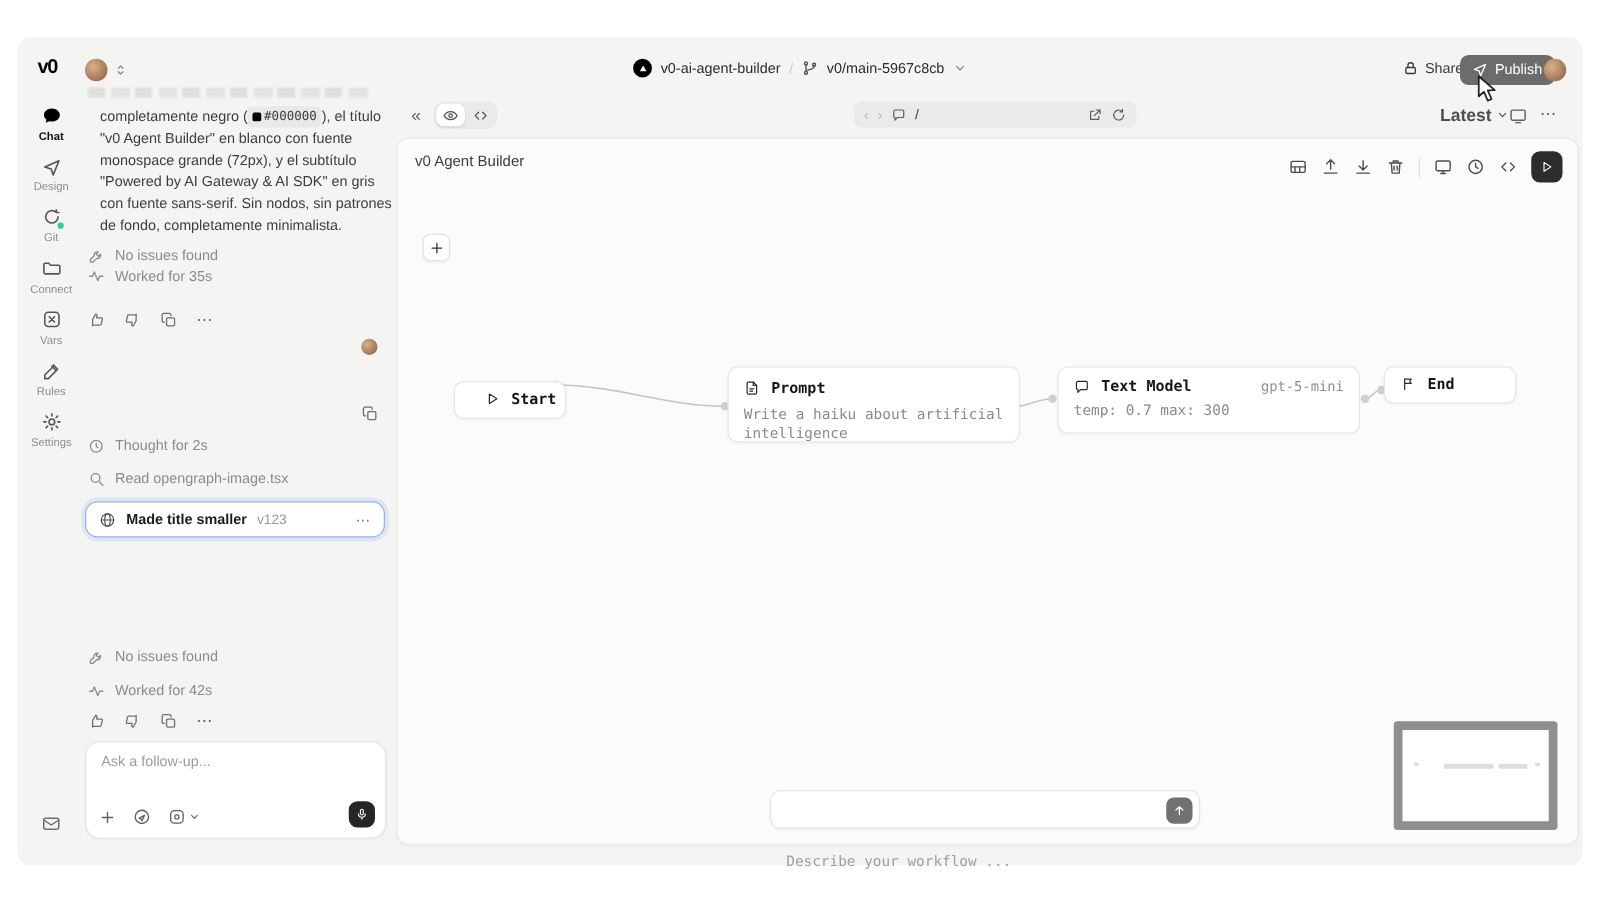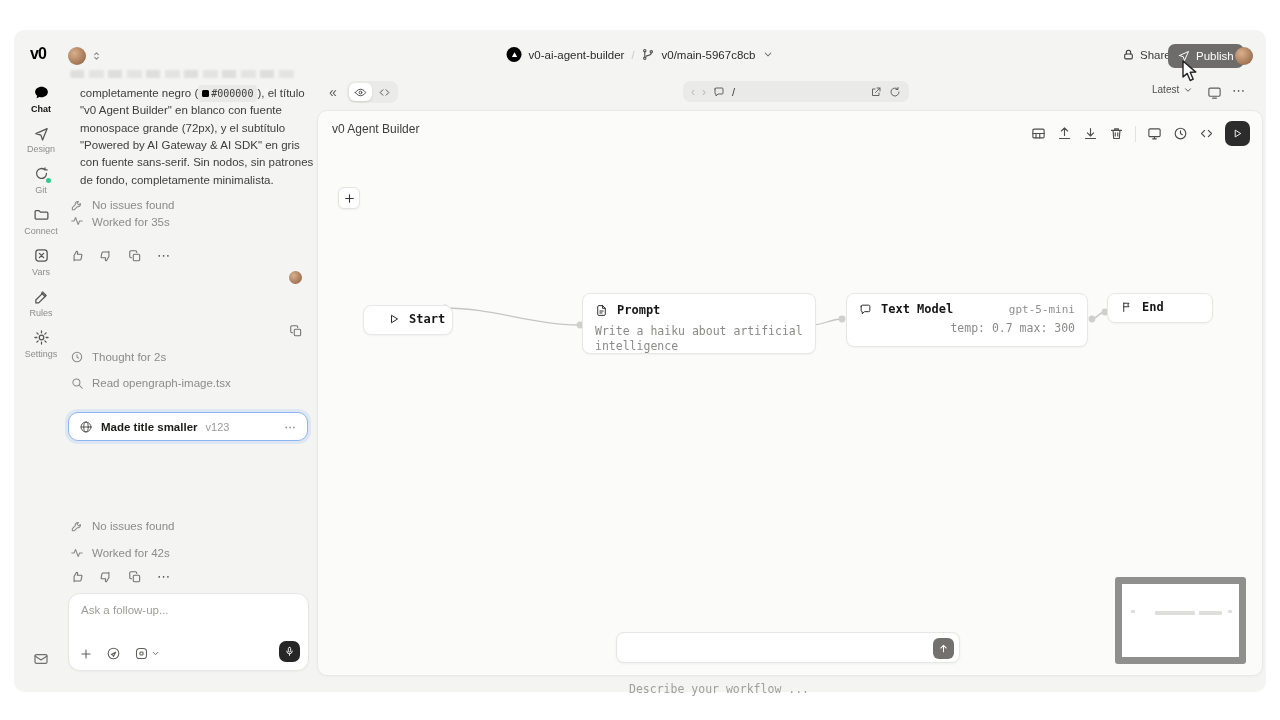--- a/index.html
+++ b/index.html
@@ -59,21 +59,21 @@
   .mic-btn { position:absolute; right:8px; bottom:8px; width:21px; height:21px; border:none; border-radius:7px; background:#262626; color:#fff; display:flex; align-items:center; justify-content:center; cursor:pointer; }
 
   
   .collapse { left:329px; top:84px; font-size:14px; color:#5c5c5a; cursor:pointer; }
   .seg-pill { left:347px; top:81px; height:22px; background:#eaeae8; border-radius:8px; display:flex; align-items:center; padding:2px; gap:1px; }
   .seg { width:23px; height:18px; border-radius:6px; display:flex; align-items:center; justify-content:center; color:#4f4f4d; cursor:pointer; }
   .seg.on { background:#fff; box-shadow:0 1px 2px rgba(0,0,0,.12); }
   .url-pill { left:683px; top:81px; width:226px; height:21px; background:#eaeae8; border-radius:7px; display:flex; align-items:center; padding:0 8px; gap:7px; }
   .nav-ar { color:#bdbdbb; font-size:12px; cursor:pointer; }
   .url-path { font-size:11px; color:#3c3c3a; flex:1; }
-  .latest { left:1152px; top:84px; gap:4px; font-size:10px; color:#4f4f4d; cursor:pointer; }
+  .latest { left:1152px; top:84px; gap:4px; font-size:14px; color:#4f4f4d; cursor:pointer;font-weight:bold; }
   .pv-ic { color:#5c5c5a; cursor:pointer; }
   .dots-h { letter-spacing:1px; color:#5c5c5a; font-size:13px; cursor:pointer; }
 
   
   #canvas { position:absolute; left:317px; top:110px; width:946px; height:566px; background:#fbfbf9; border:1px solid #e8e8e6; border-radius:10px; box-shadow:0 1px 3px rgba(0,0,0,.03); }
   .cv-title { position:absolute; left:14px; top:11px; font-size:12px; font-weight:500; color:#3c3c3a; }
   .cv-tools { position:absolute; right:12px; top:10px; display:flex; align-items:center; gap:11px; color:#4d4d4b; }
   .cv-tools .ic { cursor:pointer; }
   .cv-div { width:1px; height:16px; background:#e2e2e0; }
   .run-btn { width:25px; height:25px; border:none; border-radius:7px; background:#2c2c2c; color:#fff; display:flex; align-items:center; justify-content:center; cursor:pointer; }
@@ -286,21 +286,21 @@
     <div class="step" style="top:312px;">
       <span class="ic">
         <svg width="14" height="14" viewBox="0 0 24 24" fill="none" stroke="currentColor" stroke-width="1.8" stroke-linecap="round" stroke-linejoin="round">
             <circle cx="11" cy="11" r="6"></circle>
             <path d="M16.5 16.5L21 21"></path>
           </svg>
       </span>
       <span>Read opengraph-image.tsx</span>
     </div>
 
-    <div class="vcard" style="top:348px;text-align:center;">
+    <div class="vcard" style="top:337px;text-align:center;">
       <span class="ic" style="color:#4c4c4a">
         <svg width="14" height="14" viewBox="0 0 24 24" fill="none" stroke="currentColor" stroke-width="1.6" stroke-linecap="round">
             <circle cx="12" cy="12" r="8.5"></circle>
             <ellipse cx="12" cy="12" rx="3.8" ry="8.5"></ellipse>
             <path d="M3.5 12h17"></path>
           </svg>
       </span>
       <span class="vt">Made title smaller</span>
       <span class="vv">v123</span>
       <span class="vmore">⋯</span>
@@ -524,21 +524,21 @@
     <div class="node" style="left:528px; top:182px; width:242px; height:54px; padding:8px 12px;">
       <div class="node-head">
         <span class="ic nic">
           <svg width="13" height="13" viewBox="0 0 24 24" fill="none" stroke="currentColor" stroke-width="1.8" stroke-linecap="round" stroke-linejoin="round">
               <path d="M4 6a2 2 0 0 1 2-2h12a2 2 0 0 1 2 2v8a2 2 0 0 1-2 2h-8l-4 4v-4H6a2 2 0 0 1-2-2V6z"></path>
             </svg>
         </span>
         <span class="node-title">Text Model</span>
         <span class="node-badge">gpt-5-mini</span>
       </div>
-      <div class="node-body" style="margin-top:5px;text-align:right;">temp: 0.7  max: 300</div>
+      <div class="node-body" style="margin-top:5px;">temp: 0.7  max: 300</div>
     </div>
 
     <div class="node" style="left:789px; top:182px; width:106px; height:30px; padding:6px 13px;">
       <div class="node-head">
         <span class="ic nic">
           <svg width="12" height="12" viewBox="0 0 24 24" fill="none" stroke="currentColor" stroke-width="1.9" stroke-linecap="round" stroke-linejoin="round">
               <path d="M5.5 21V4M5.5 4.5h10.5l-2.5 3.5 2.5 3.5H5.5"></path>
             </svg>
         </span>
         <span class="node-title">End</span>

